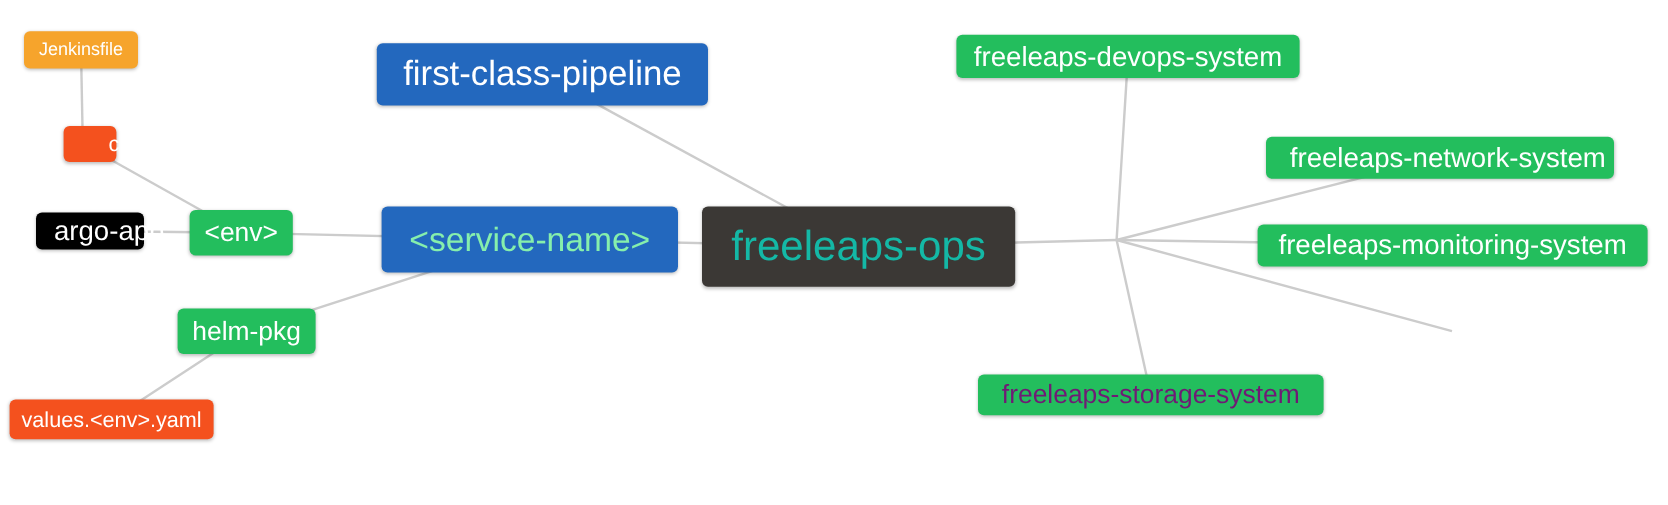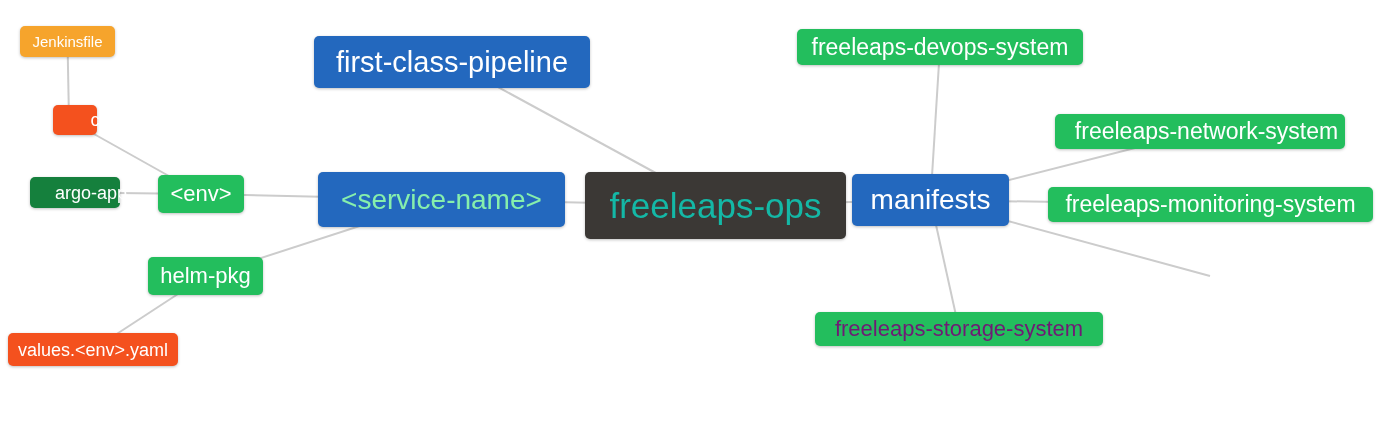--- a/index.html
+++ b/index.html
@@ -64,44 +64,41 @@
       <line x1="930.5" y1="200" x2="1210" y2="276" stroke="#cccccc" stroke-width="2"></line>
       <line x1="930.5" y1="200" x2="959" y2="329" stroke="#cccccc" stroke-width="2"></line>
     </svg>
   <div id="nodes">
       <div class="node" style="left: 20px; top: 26px; width: 95px; height: 31px; font-size: 15px; background: rgb(246, 164, 44); color: rgb(255, 255, 255);">
         <span>Jenkinsfile</span>
       </div>
       <div class="node" style="left: 53px; top: 105px; width: 32px; height: 30px; font-size: 18px; background: rgb(244, 81, 30); color: rgb(255, 255, 255); padding-left: 44px;">
         <span>ci</span>
       </div>
-      <div class="node" style="left: 30px; top: 177px; width: 90px; height: 31px; font-size: 18px; background: #15803d; color: rgb(255, 255, 255); padding-left: 32px;">
+      <div class="node" style="left: 30px; top: 177px; width: 90px; height: 31px; font-size: 23px; background: #000000; color: rgb(255, 255, 255); padding-left: 32px;">
         <span>argo-app</span>
       </div>
       <div class="node" style="left: 158px; top: 175px; width: 86px; height: 38px; font-size: 22px; background: rgb(35, 190, 93); color: rgb(255, 255, 255);">
         <span>&lt;env&gt;</span>
       </div>
       <div class="node" style="left: 148px; top: 257px; width: 115px; height: 38px; font-size: 22px; background: rgb(35, 190, 93); color: rgb(255, 255, 255);">
         <span>helm-pkg</span>
       </div>
       <div class="node" style="left: 8px; top: 333px; width: 170px; height: 33px; font-size: 18px; background: rgb(244, 81, 30); color: rgb(255, 255, 255);">
         <span>values.&lt;env&gt;.yaml</span>
       </div>
       <div class="node" style="left: 314px; top: 36px; width: 276px; height: 52px; font-size: 29px; background: rgb(35, 104, 190); color: rgb(255, 255, 255);">
         <span>first-class-pipeline</span>
       </div>
       <div class="node" style="left: 318px; top: 172px; width: 247px; height: 55px; font-size: 28px; background: rgb(35, 104, 190); color: #86efac;">
         <span>&lt;service-name&gt;</span>
       </div>
       <div class="node" style="left: 585px; top: 172px; width: 261px; height: 67px; font-size: 35px; background: rgb(59, 56, 53); color: #14b8a6;">
         <span>freeleaps-ops</span>
       </div>
-      <div class="node" style="left: 852px; top: 174px; width: 157px; height: 52px; font-size: 28px; background: rgb(35, 104, 190); color: rgb(255, 255, 255);">
-        <span>manifests</span>
-      </div>
       <div class="node" style="left: 797px; top: 29px; width: 286px; height: 36px; font-size: 23px; background: rgb(35, 190, 93); color: rgb(255, 255, 255);">
         <span>freeleaps-devops-system</span>
       </div>
       <div class="node" style="left: 1055px; top: 114px; width: 290px; height: 35px; font-size: 23px; background: rgb(35, 190, 93); color: rgb(255, 255, 255); padding-left: 13px;">
         <span>freeleaps-network-system</span>
       </div>
       <div class="node" style="left: 1048px; top: 187px; width: 325px; height: 35px; font-size: 23px; background: rgb(35, 190, 93); color: rgb(255, 255, 255);">
         <span>freeleaps-monitoring-system</span>
       </div>
       <div class="node" style="left: 815px; top: 312px; width: 288px; height: 34px; font-size: 22px; background: rgb(35, 190, 93); color: #701a75;">

